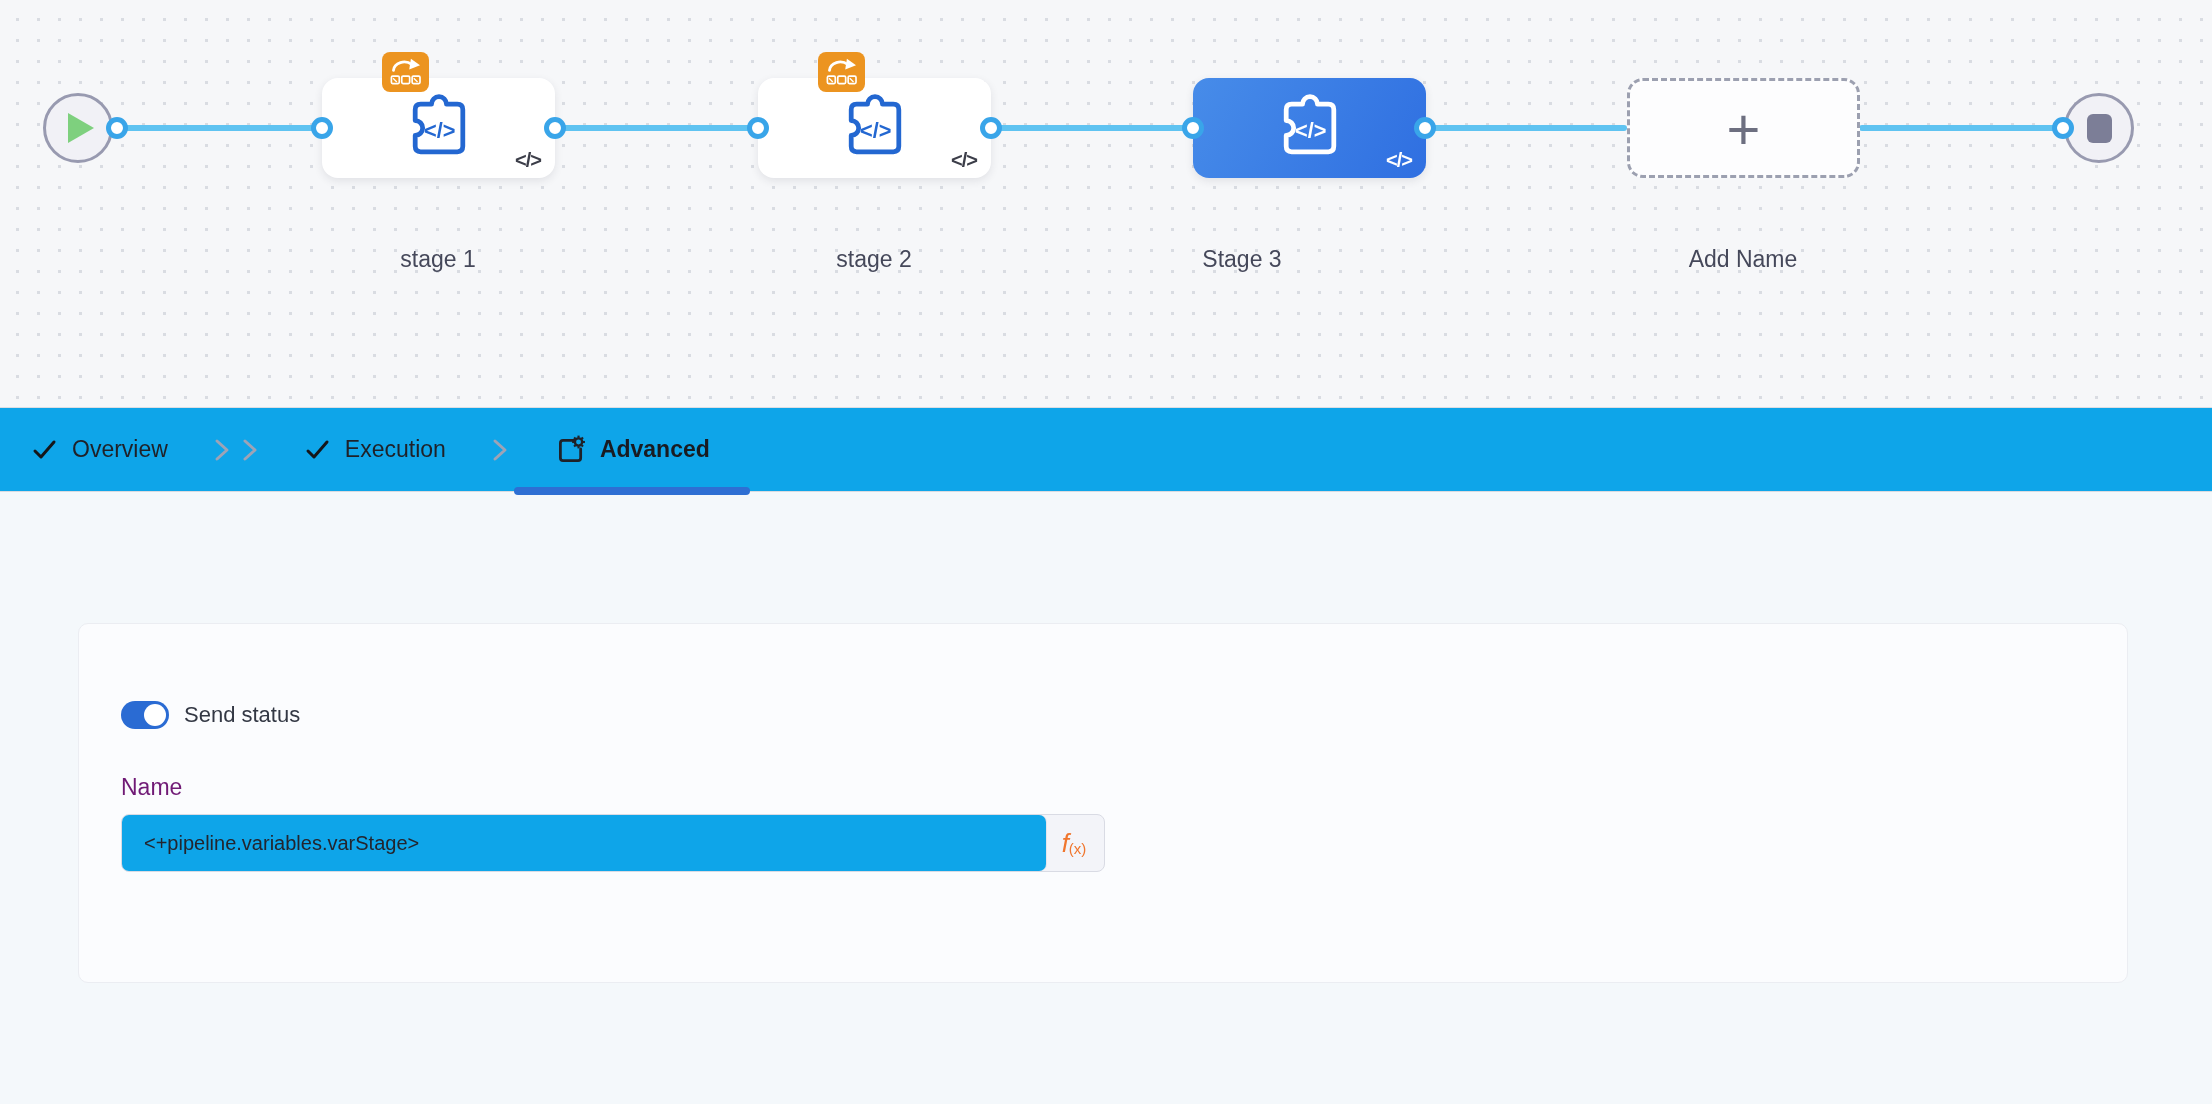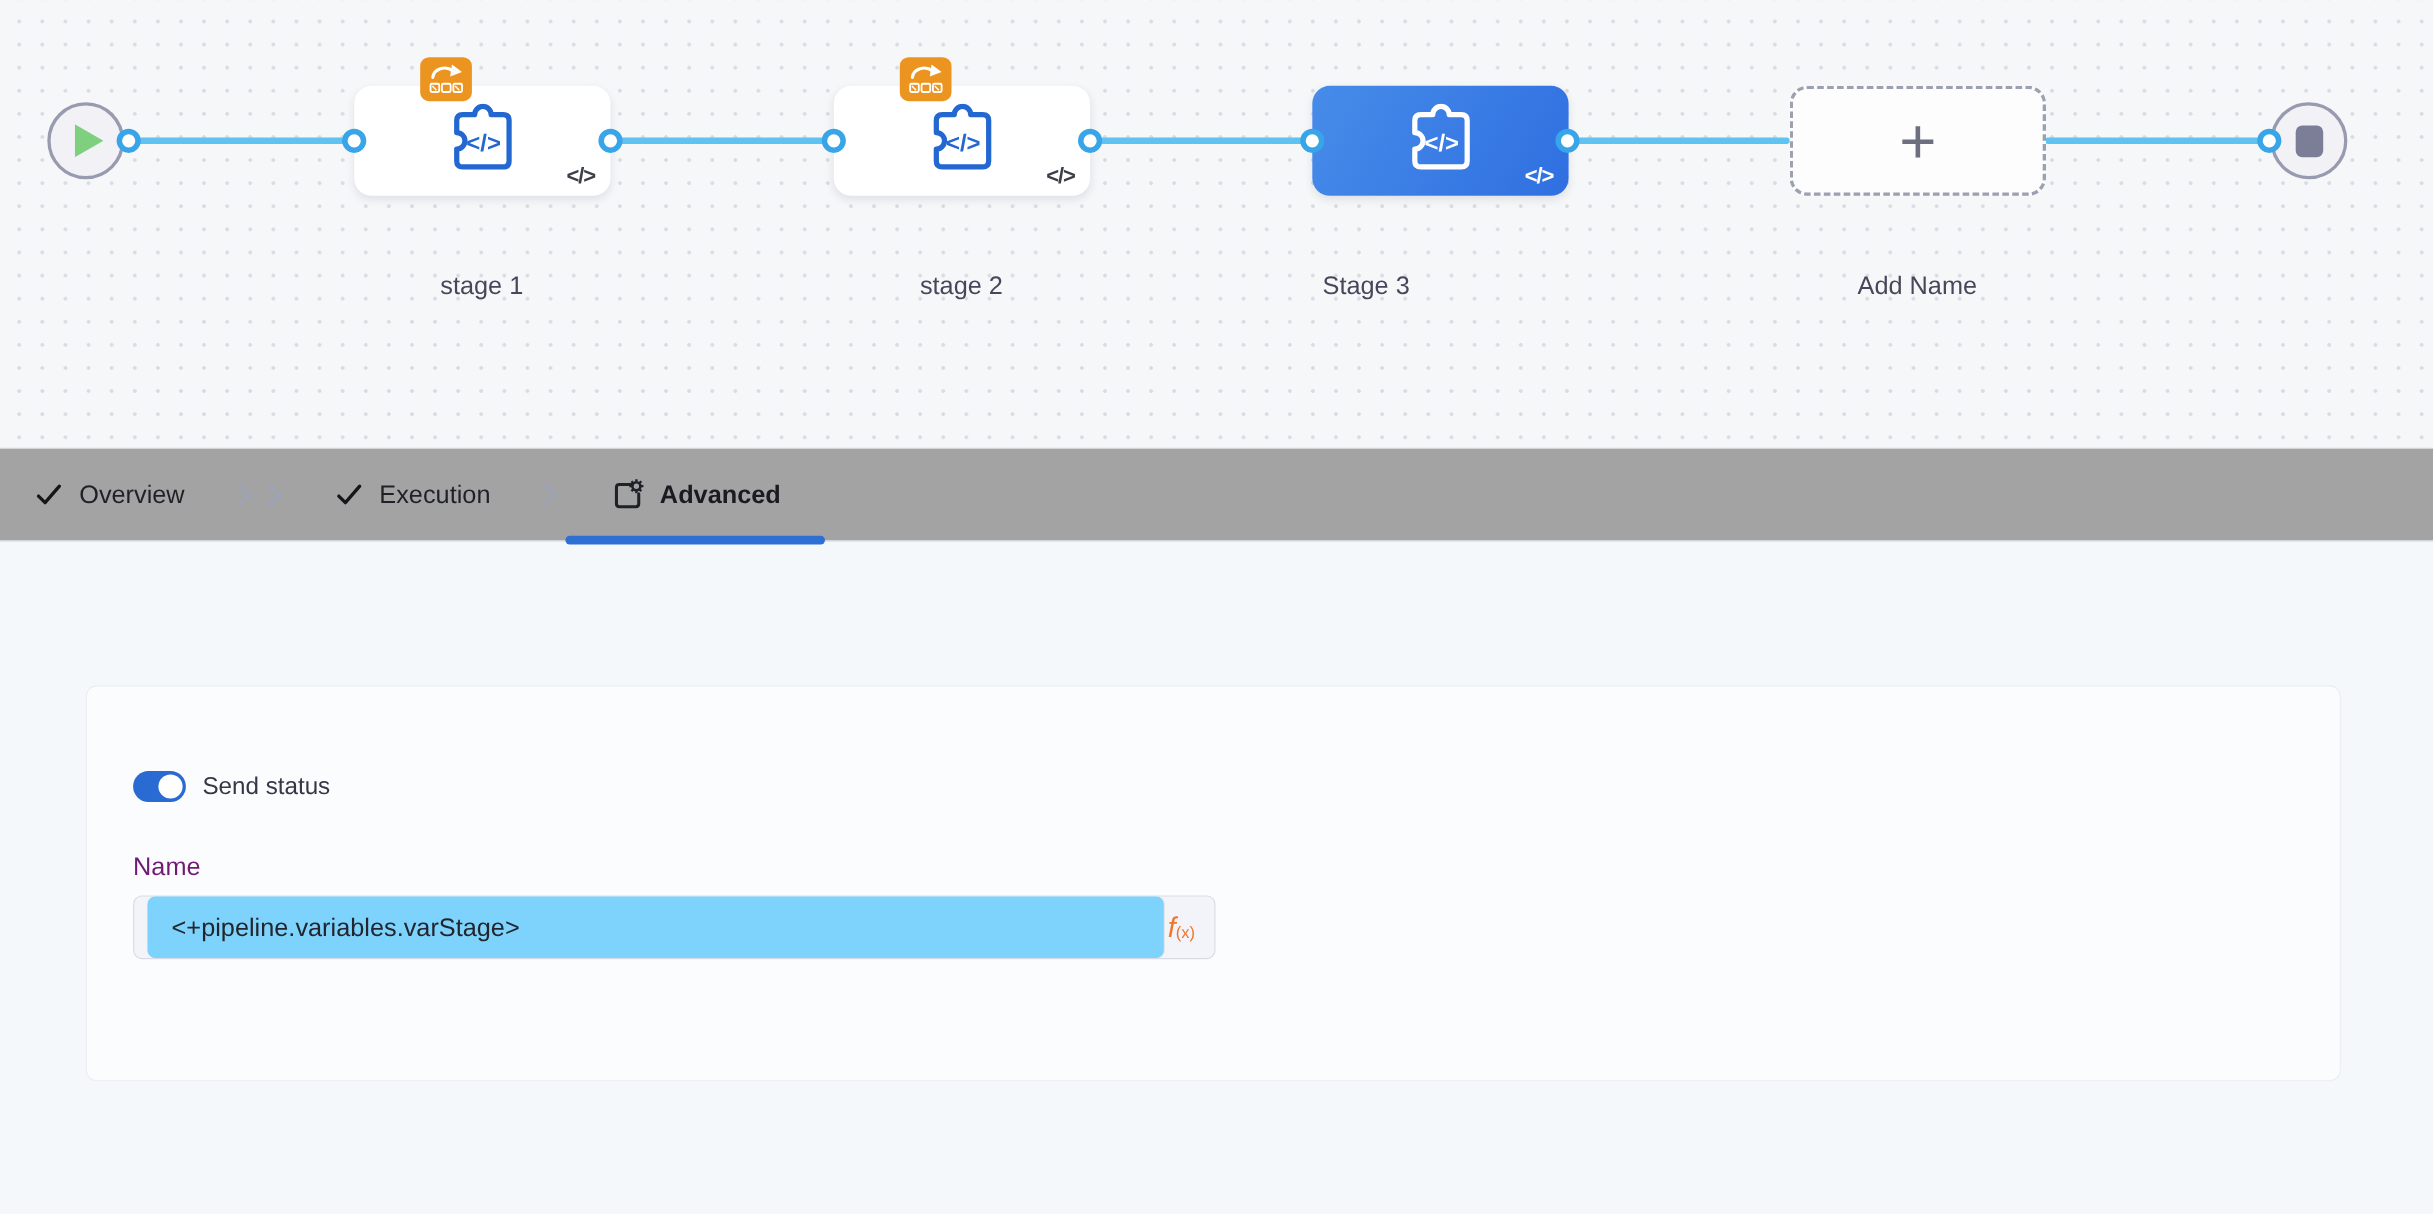--- a/index.html
+++ b/index.html
@@ -27,21 +27,21 @@
   .tpl-badge { position:absolute; top:-26px; left:60px; width:47px; height:40px;
     background:#ec9420; border-radius:8px; display:flex; align-items:center; justify-content:center; }
   .add-stage { position:absolute; top:78px; left:1627px; width:233px; height:100px;
     background:#fdfdfe; border:3px dashed #9ca0b0; border-radius:16px;
     display:flex; align-items:center; justify-content:center;
     color:#6d6f80; font-size:58px; font-weight:300; cursor:pointer; }
   .node-label { position:absolute; top:246px; width:300px; text-align:center;
     font-size:23px; color:#45485a; }
 
   
-  .tabbar { display:flex; align-items:stretch; height:84px; background:#a3a3a3;
+  .tabbar { display:flex; align-items:stretch; height:84px; background:#0ea5e9;
     border-bottom:1px solid #d9dbe0; position:relative; z-index:2; }
   .tab { position:relative; display:flex; align-items:center; gap:14px; padding:0 40px;
     font-size:23px; font-weight:500; color:#1f2128; cursor:pointer; }
   .tab.active { font-weight:700; color:#191b21; }
   .tab.active::after { content:""; position:absolute; left:0; right:0; bottom:-4px;
     height:8px; background:#2e6fd3; border-radius:5px; }
   .chev { display:flex; align-items:center; }
 
   
   .content { height:611px; background:#f4f8fb; padding:100px 0 0 78px; }
@@ -52,23 +52,23 @@
   .desc a { color:#2a6fbb; text-decoration:none; cursor:pointer; }
   .toggle-row { margin-top:37px; display:flex; align-items:center; }
   .switch { position:relative; width:48px; height:28px; background:#2a6bd3;
     border-radius:15px; cursor:pointer; }
   .switch .knob { position:absolute; top:3px; right:3px; width:22px; height:22px;
     background:#ffffff; border-radius:50%; }
   .toggle-label { margin-left:15px; font-size:22px; color:#333844; }
   .field-label { margin-top:45px; font-size:23px; font-weight:500; color:#701a75; }
   .input-wrap { position:relative; margin-top:13px; width:984px; height:58px;
     border:1.5px solid #d9dbe4; border-radius:8px; background:#f3f4f9; }
-  .input-wrap input { position:absolute; left:12px; top:0; width:924px; height:100%;
-    border:none; outline:none; background:#7dd3fc; border-radius:7px;
-    font-family:"Liberation Sans", sans-serif; font-size:23px; color:#23252e;
+  .input-wrap input { position:absolute; left:0; top:0; width:924px; height:100%;
+    border:none; outline:none; background:#0ea5e9; border-radius:7px;
+    font-family:"Liberation Sans", sans-serif; font-size:20px; color:#23252e;
     padding:0 22px; box-shadow:1px 0 0 #e3e5ec; }
   .fx-btn { position:absolute; right:0; top:0; bottom:0; width:60px; border:none;
     background:transparent; display:flex; align-items:center; justify-content:center;
     color:#f0762e; cursor:pointer; }
   .fx-btn .f { font-size:26px; font-style:italic; }
   .fx-btn .sub { font-size:15px; margin-top:10px; }
 </style>
 </head>
 <body>
 

